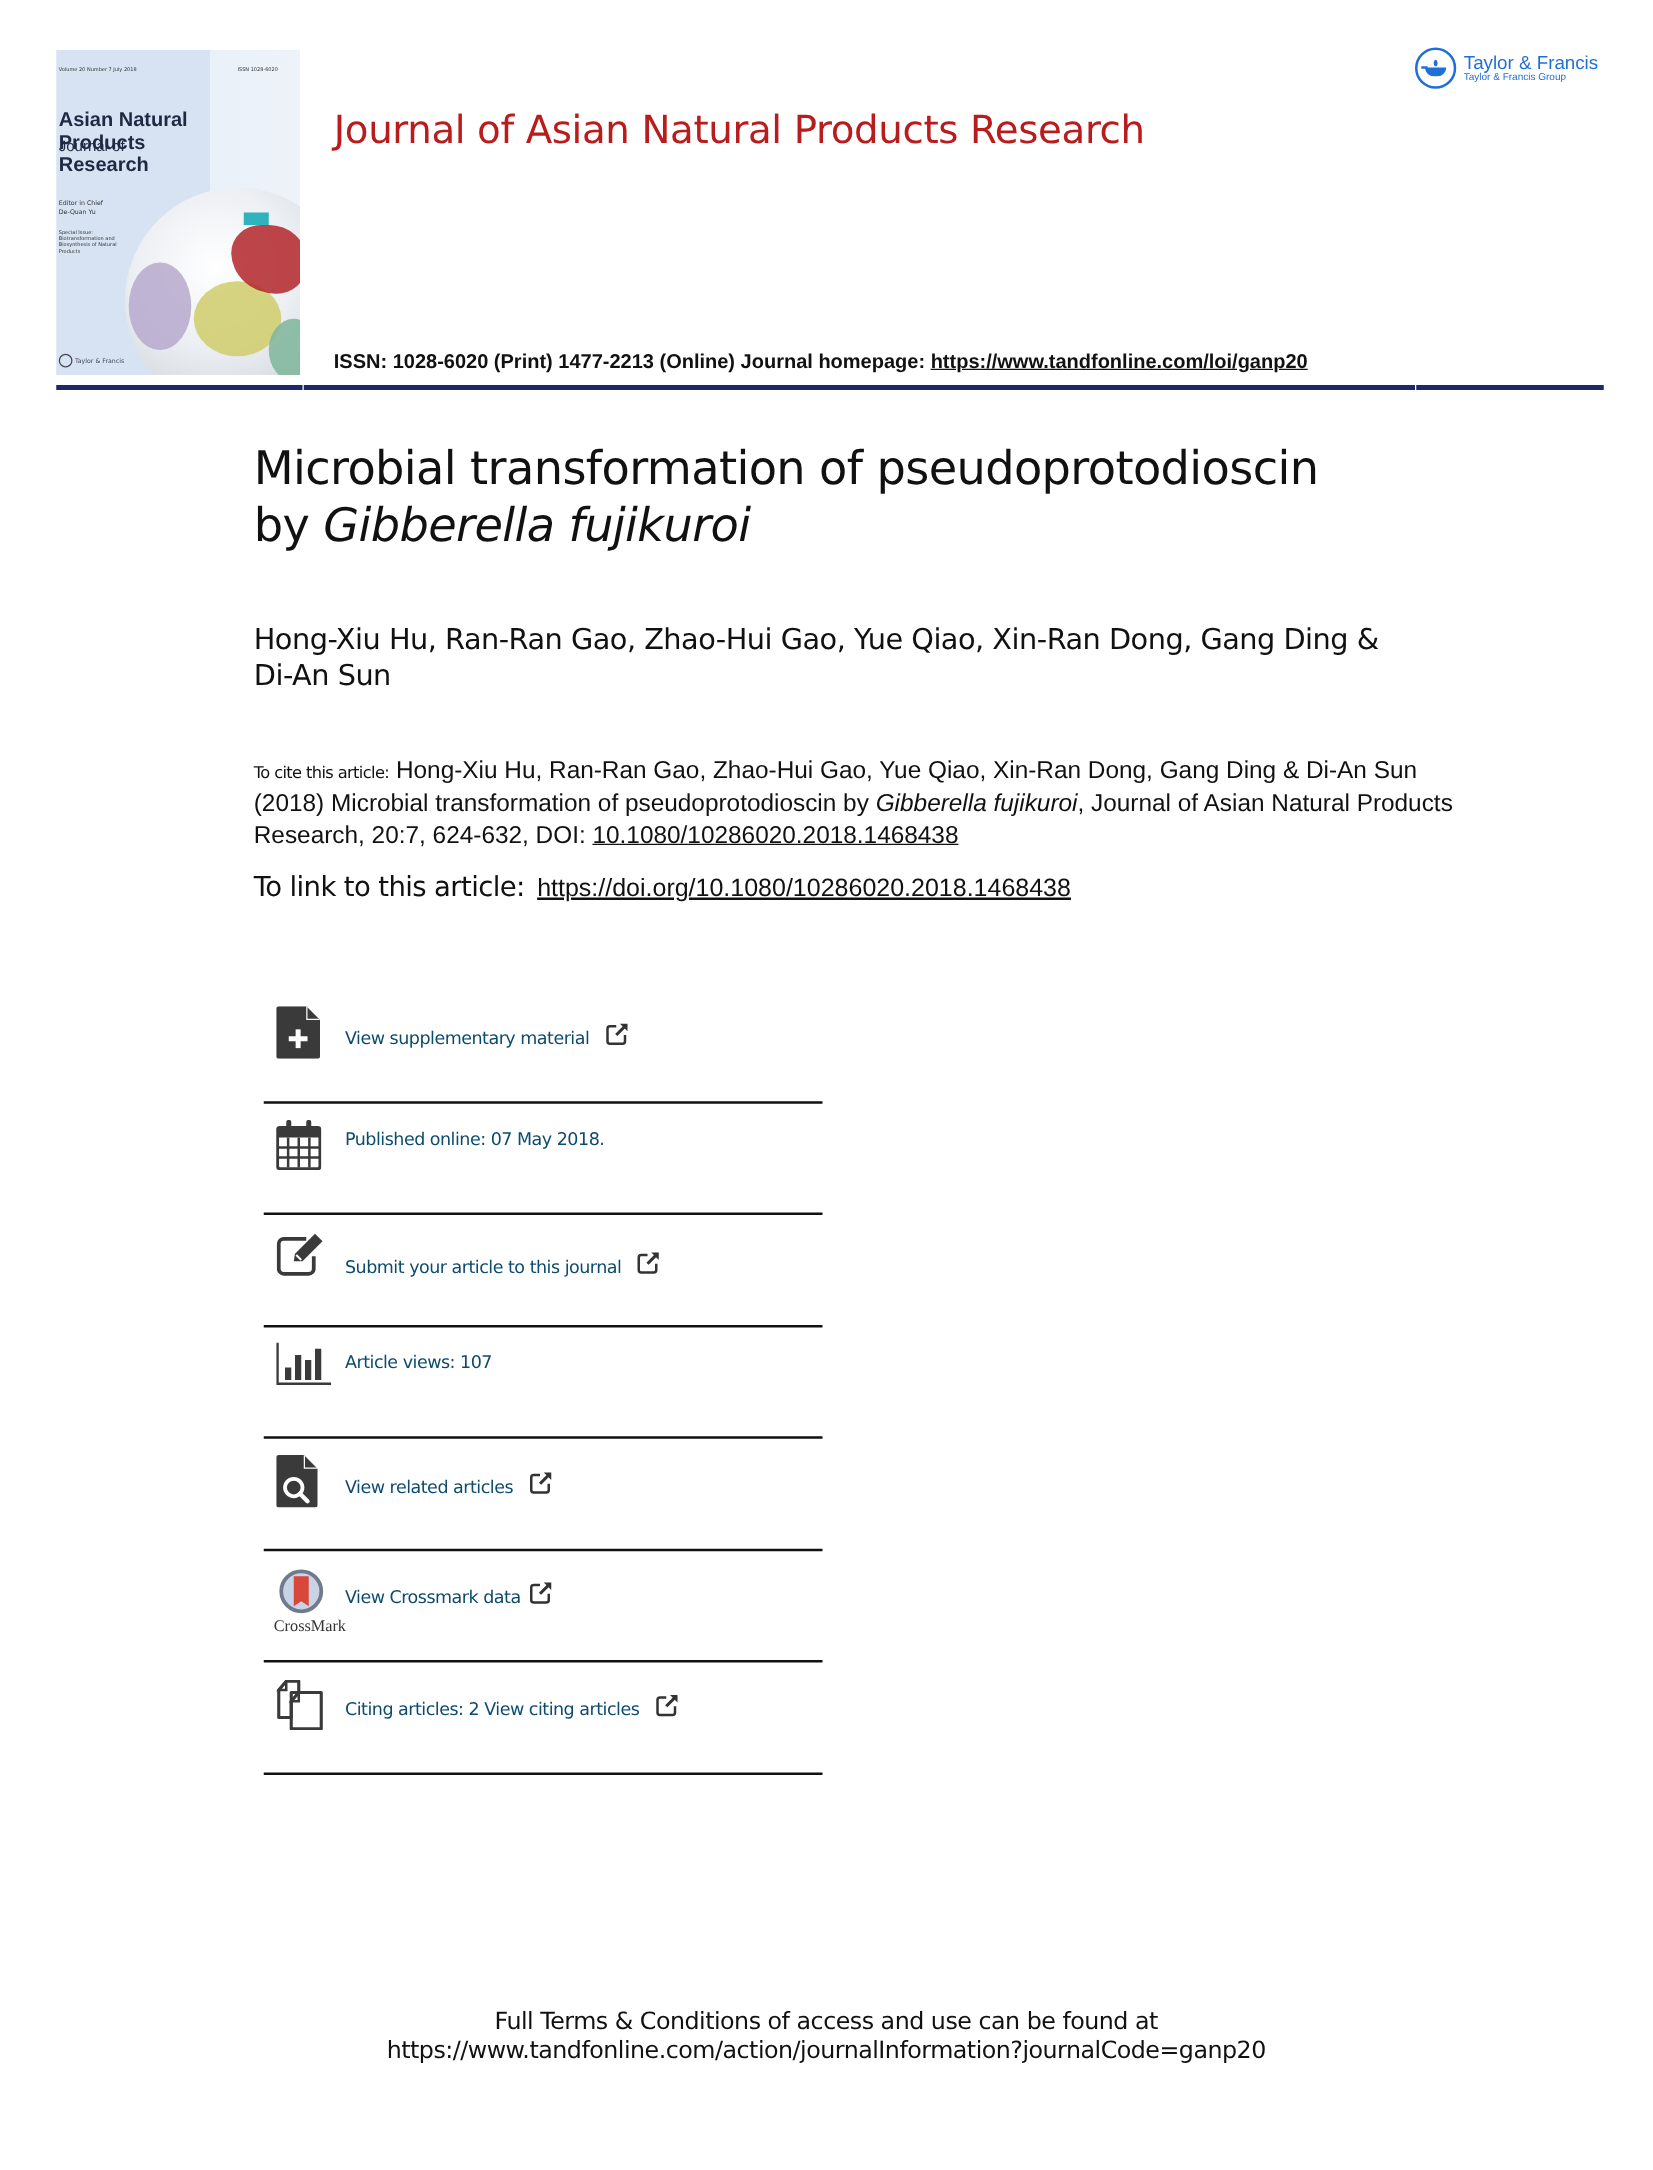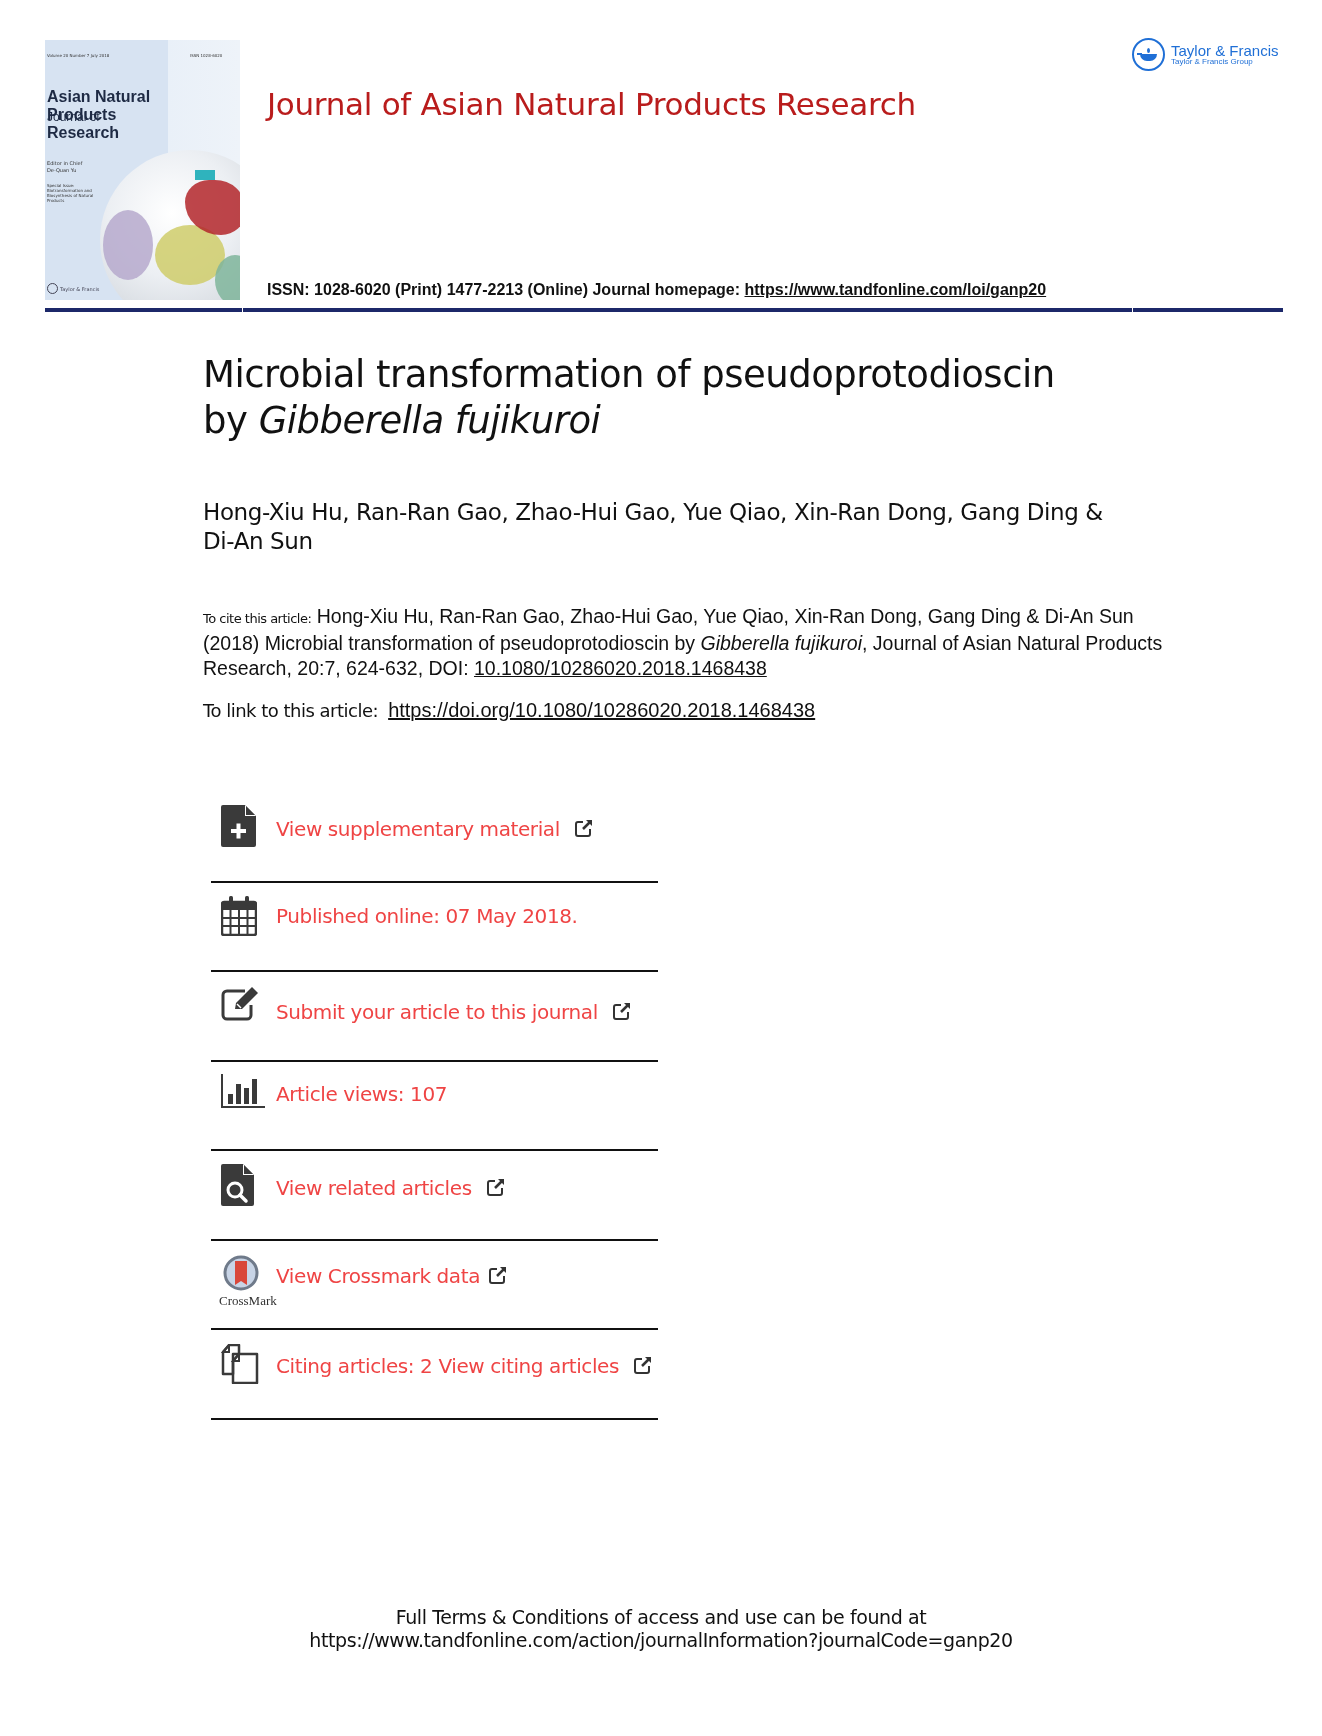--- a/index.html
+++ b/index.html
@@ -74,27 +74,27 @@
       left: 203px; top: 604px; width: 960px; font-size: 19.5px; line-height: 25px; color:#111;
       font-family: "Liberation Sans", sans-serif;
     }
     .cite .lbl { font-family: "DejaVu Sans", sans-serif; font-weight: normal; font-size: 13px; letter-spacing: -0.5px; }
     .cite .it { font-style: italic; }
     .cite a { color: #111; text-decoration: underline; }
 
     .linkline {
       left: 203px; top: 698px; font-size: 20px; color:#111; white-space: nowrap;
     }
-    .linkline .lbl { font-family: "DejaVu Sans", sans-serif; letter-spacing: -0.5px; font-size: 18px; }
+    .linkline .lbl { font-family: "DejaVu Sans", sans-serif; letter-spacing: -0.5px; font-size: 22px; }
     .linkline a { font-family: "Liberation Sans", sans-serif; color:#111; text-decoration: underline; margin-left: 10px; margin-top: 12px; }
 
     .meta-item { position: absolute; left: 211px; width: 447px; }
     .meta-item .icon { position: absolute; left: 10px; }
     .meta-item .label {
-      position: absolute; left: 65px; font-size: 20px; color: #ef4444; white-space: nowrap;
+      position: absolute; left: 65px; font-size: 14px; color: #0c4a6e; white-space: nowrap;
       font-family: "DejaVu Sans", sans-serif; letter-spacing: -0.4px;
     }
     .meta-item .ext { display: inline-block; vertical-align: -2px; margin-left: 8px; }
     .divider { position: absolute; left: 211px; width: 447px; height: 2px; background: #111; }
 
     .footer {
       left: 0; width: 1322px; top: 1606px; text-align: center; font-size: 19px; line-height: 23px; color:#111;
       font-family: "DejaVu Sans", sans-serif; letter-spacing: -0.4px;
     }
   </style>

